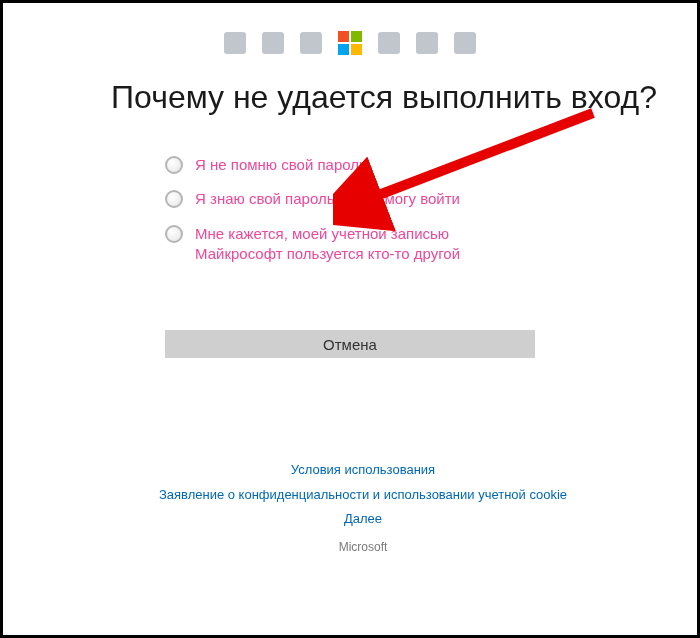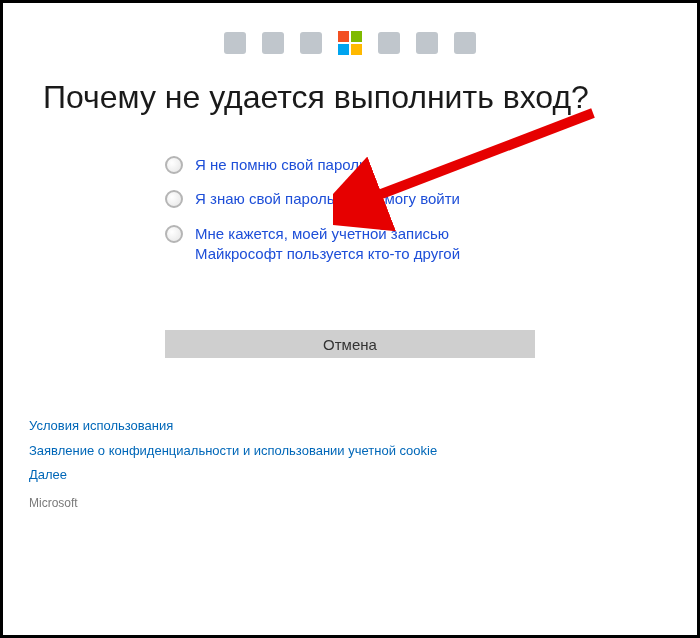--- a/index.html
+++ b/index.html
@@ -29,21 +29,21 @@
       display: grid;
       grid-template-columns: 11px 11px;
       grid-template-rows: 11px 11px;
       gap: 2px;
     }
     .ms-logo span:nth-child(1){ background:#f25022; }
     .ms-logo span:nth-child(2){ background:#7fba00; }
     .ms-logo span:nth-child(3){ background:#00a4ef; }
     .ms-logo span:nth-child(4){ background:#ffb900; }
     .heading {
-      text-align: left;
+      text-align: right;
       font-size: 32px;
       font-weight: 300;
       color: #1a1a1a;
       line-height: 1.25;
       padding: 0 40px;
     }
     .options {
       width: 370px;
       margin: 38px auto 0 auto;
     }
@@ -58,42 +58,43 @@
       width: 18px;
       height: 18px;
       border: 2px solid #b5b5b5;
       border-radius: 50%;
       flex-shrink: 0;
       margin-top: 1px;
       background: radial-gradient(circle at 35% 35%, #fff, #e5e5e5);
     }
     .opt-label {
       font-size: 15px;
-      color: #1d4ed8;
+      color: #ec4899;
       line-height: 1.35;
     }
     .btn-row {
       width: 370px;
       margin: 66px auto 0 auto;
       display: flex;
     }
     .btn {
       flex: 1;
       height: 28px;
       font-size: 15px;
       display: flex;
       align-items: center;
       justify-content: center;
       cursor: pointer;
       border: none;
     }
     .btn-cancel { background: #cfcfcf; color: #333; }
     .btn-next { background: #0078d7; color: #fff; }
     .footer {
-      margin-top: 56px;
+      text-align: center;
+      margin-top: 100px;
       font-size: 13px;
       line-height: 1.9;
       padding-left: 26px;
     }
     .footer a {
       color: #0067b8;
       text-decoration: none;
       display: inline-block;
     }
     .footer .ms {

